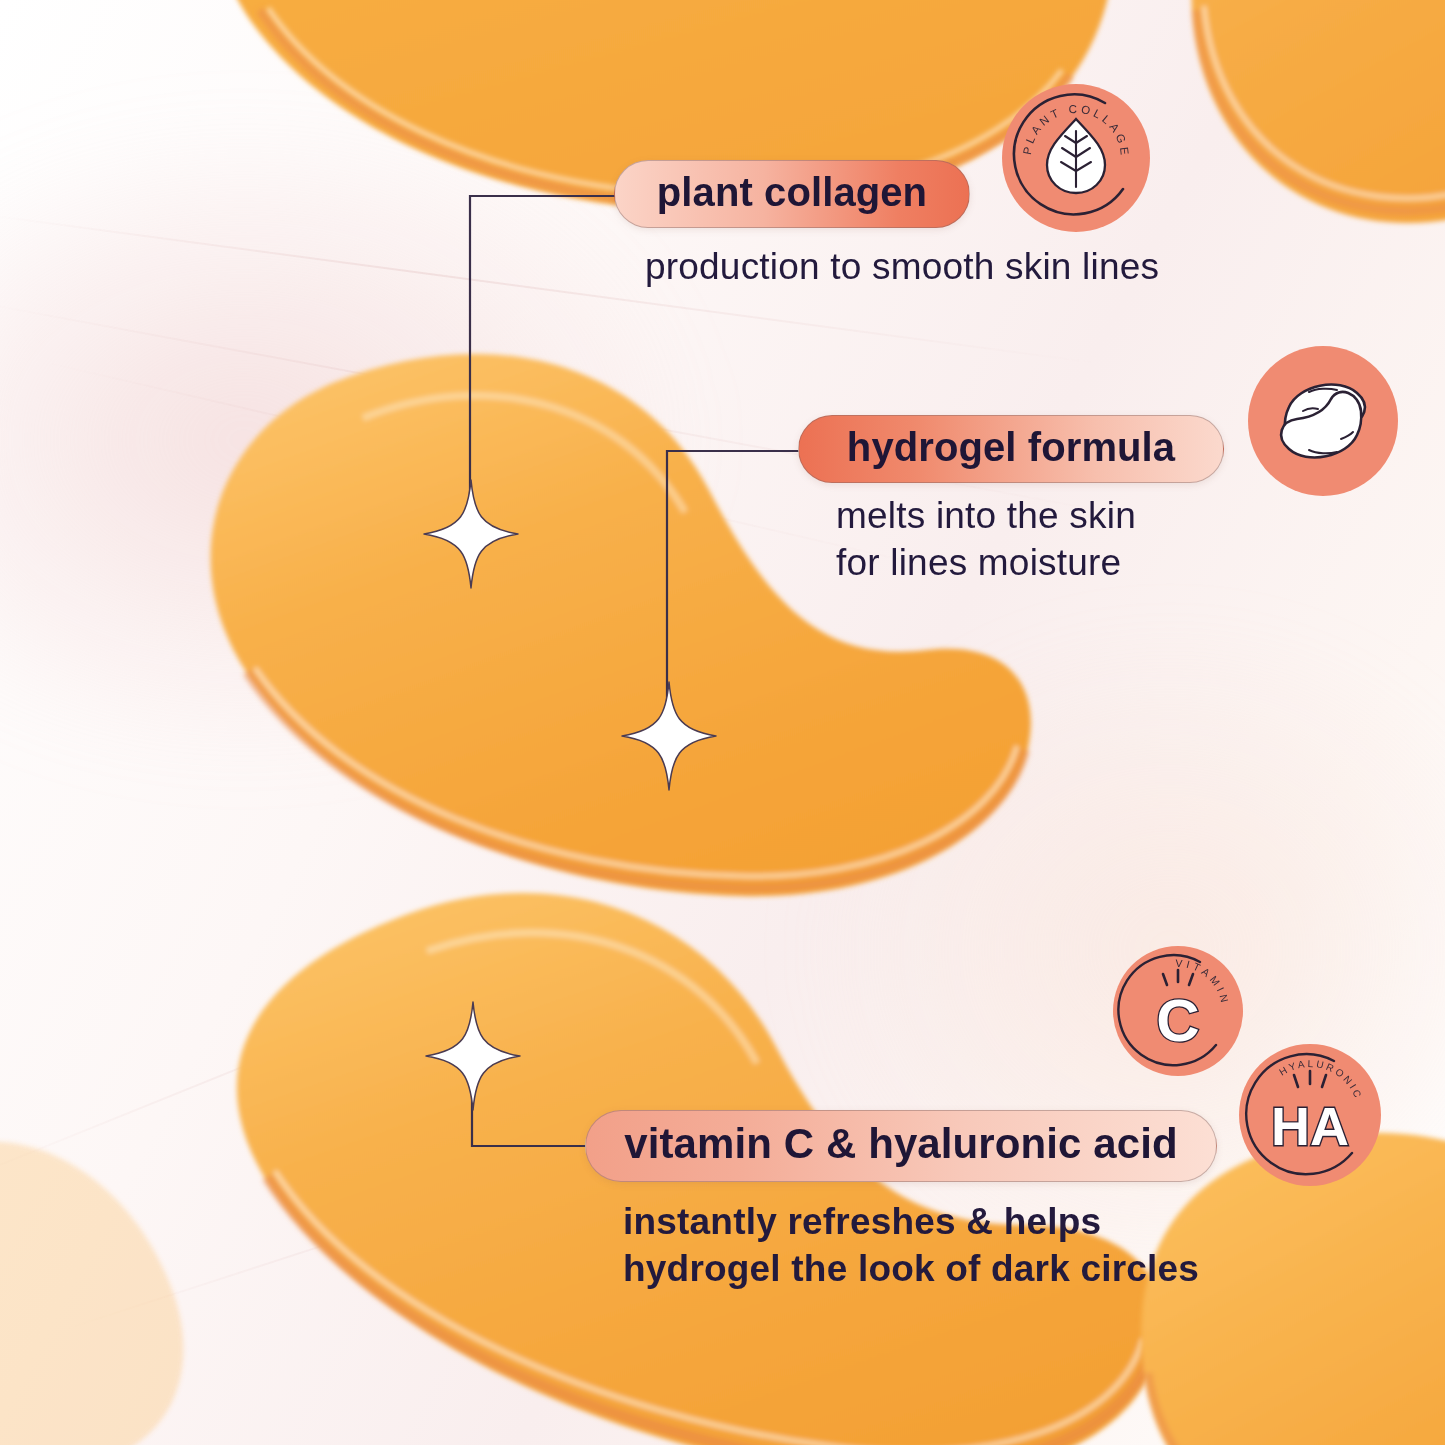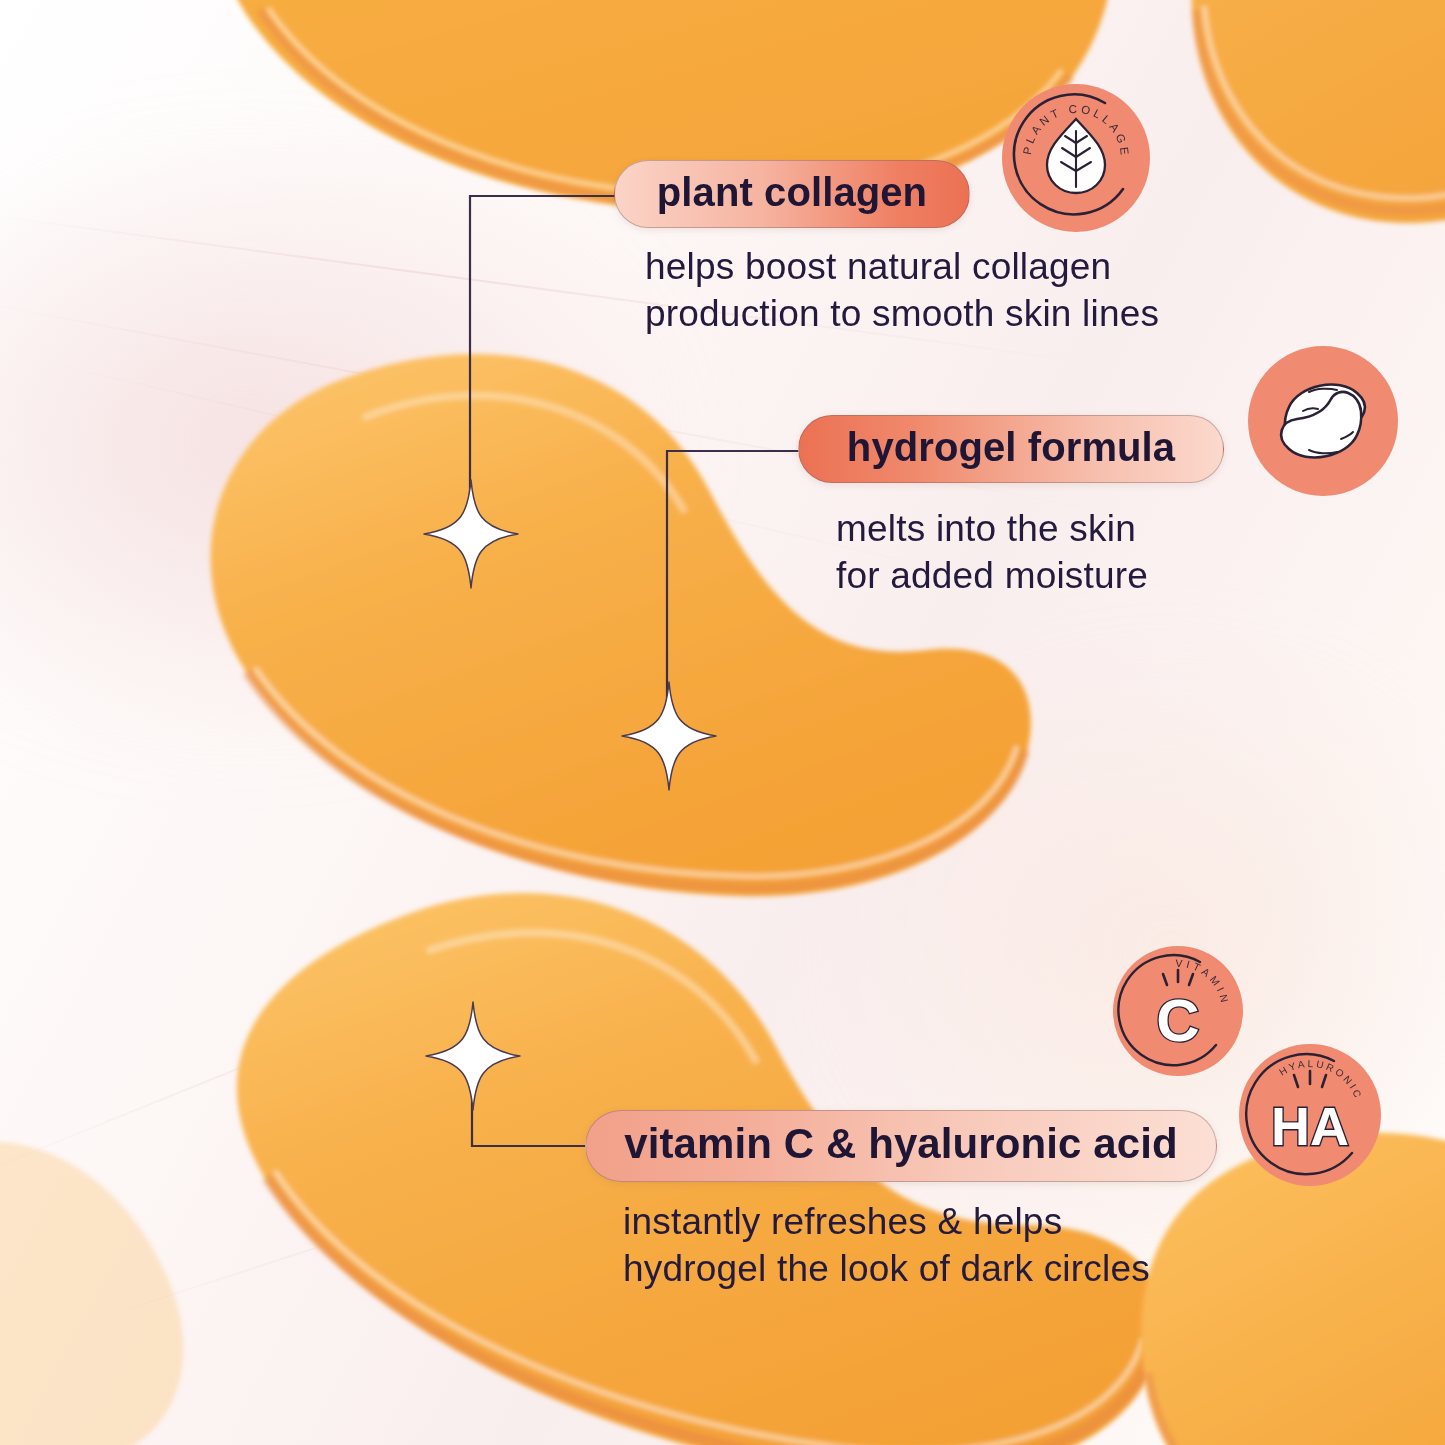--- a/index.html
+++ b/index.html
@@ -83,22 +83,22 @@
   
   .copy {
     position:absolute;
     color:#231a3d;
     font-size:37px;
     line-height:1.28;
     letter-spacing:.2px;
     white-space:nowrap;
   }
   #copy-plant { left:645px; top:243px; }
-  #copy-hydro { left:836px; top:505px; }
-  #copy-vitc  { left:623px; top:1198px; }
+  #copy-hydro { left:836px; top:492px; }
+  #copy-vitc  { left:623px; top:1198px;font-weight:bold; }
 
   
   .badge { position:absolute; }
   .badge svg { display:block; }
 
   #badge-plant { left:1001px; top:83px;  width:150px; height:150px; }
   #badge-hydro { left:1247px; top:345px; width:152px; height:152px; }
   #badge-vitc  { left:1112px; top:945px; width:133px; height:133px; }
   #badge-ha    { left:1238px; top:1043px; width:145px; height:145px; }
 </style>
@@ -272,27 +272,26 @@
 
   <div class="pill" id="pill-hydro">
     <span>hydrogel formula</span>
   </div>
 
   <div class="pill" id="pill-vitc">
     <span>vitamin C &amp; hyaluronic acid</span>
   </div>
 
   <div class="copy" id="copy-plant">
-    <div>helps boost natural collagen</div>
     <div>production to smooth skin lines</div>
   </div>
 
   <div class="copy" id="copy-hydro">
     <div>melts into the skin</div>
-    <div>for added moisture</div>
+    <div>for lines moisture</div>
   </div>
 
   <div class="copy" id="copy-vitc">
     <div>instantly refreshes &amp; helps</div>
     <div>hydrogel the look of dark circles</div>
   </div>
 
   <div class="badge" id="badge-plant">
     <svg width="150" height="150" viewBox="0 0 150 150">
       <defs>

